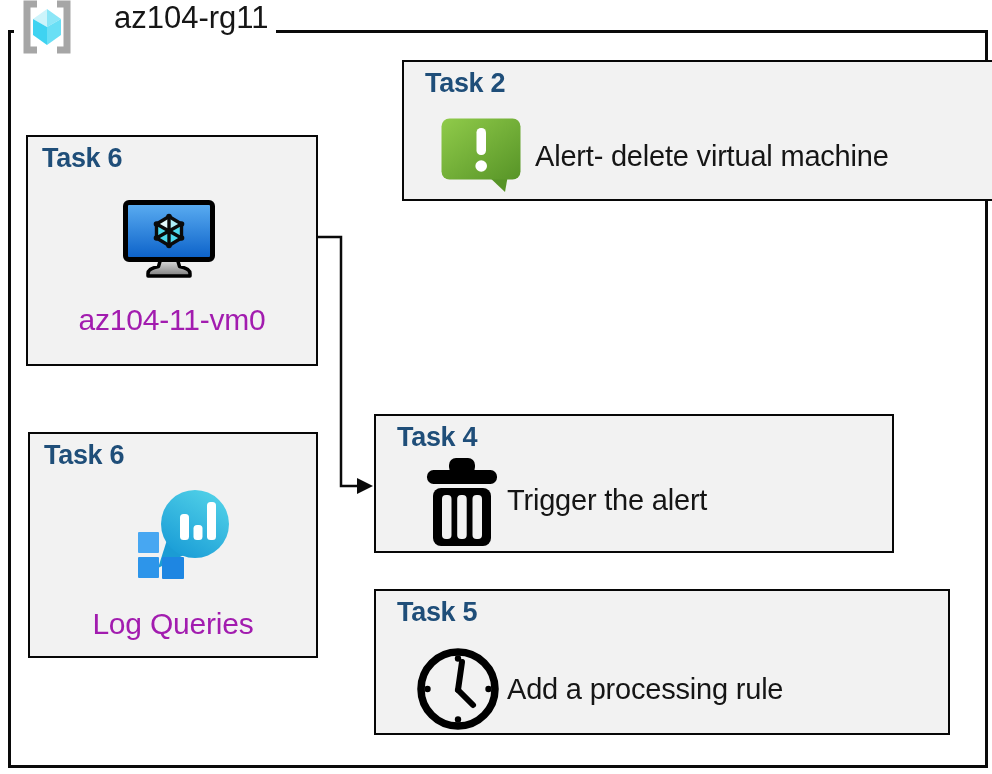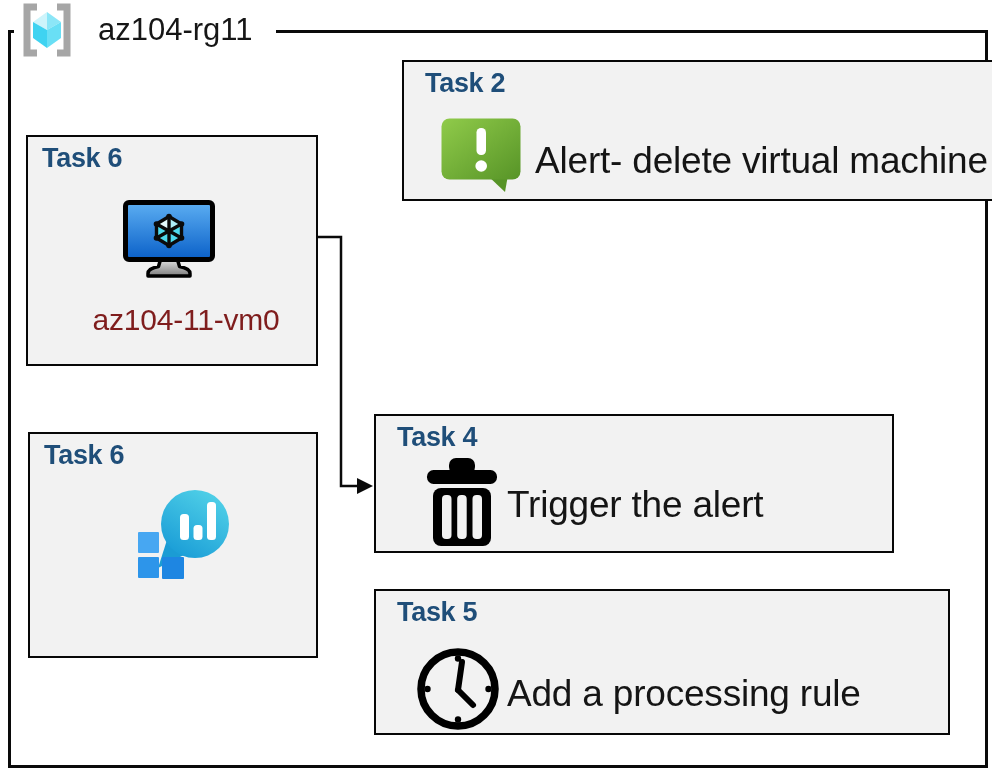--- a/index.html
+++ b/index.html
@@ -6,43 +6,43 @@
   .stage{
     position:relative;width:992px;height:774px;background:#ffffff;overflow:hidden;
     font-family:"Liberation Sans",sans-serif;color:#111;
   }
   .frame{
     position:absolute;left:8px;top:30px;width:980px;height:738px;
     border:3px solid #0a0a0a;box-sizing:border-box;background:#ffffff;
   }
   .rg-header{
     position:absolute;left:14px;top:0;width:262px;height:60px;background:#ffffff;
-    display:flex;align-items:center;gap:20px;padding-left:2px;box-sizing:border-box;
+    display:flex;align-items:flex-start;gap:36px;padding-left:2px;box-sizing:border-box;
   }
   .rg-title{font-size:31px;color:#161616;white-space:nowrap;}
   .box{
     position:absolute;background:#f2f2f2;border:2.5px solid #070707;box-sizing:border-box;
   }
   .box-t1{left:26px;top:135px;width:292px;height:231px;}
   .box-t6{left:28px;top:432px;width:290px;height:226px;}
   .box-t2{left:374px;top:60px;width:652px;height:141px;margin-left:28px;}
   .box-t3{left:374px;top:235px;width:576px;height:143px;}
   .box-t4{left:374px;top:414px;width:520px;height:139px;}
   .box-t5{left:374px;top:589px;width:576px;height:146px;padding-left:48px;}
   .task-title{
     position:absolute;left:21px;top:6px;font-size:27px;font-weight:700;color:#1f4e79;
     letter-spacing:-0.3px;
   }
   .box-t1 .task-title,.box-t6 .task-title{left:14px;}
   .icon{position:absolute;}
   .row-label{
-    position:absolute;font-size:37px;color:#151515;white-space:nowrap;letter-spacing:-0.2px;
+    position:absolute;font-size:29px;color:#151515;white-space:nowrap;letter-spacing:-0.2px;
   }
   .center-label{
-    position:absolute;left:14px;width:100%;text-align:center;font-size:30px;color:#7f1d1d;
+    position:absolute;left:0;width:100%;text-align:center;font-size:30px;color:#a21caf;
     letter-spacing:-0.2px;
   }
   .connector{position:absolute;left:0;top:0;pointer-events:none;}
 </style>
 </head>
 <body>
 
 <div class="stage">
 
   <div class="frame"></div>
@@ -164,15 +164,16 @@
       </defs>
       <polygon points="31,52 22,80 50,66" fill="#1b9cd4"></polygon>
       <circle cx="59" cy="36" r="34" fill="url(#tealGrad)"></circle>
       <rect x="44" y="26" width="9" height="26" rx="3.5" fill="#ffffff"></rect>
       <rect x="57.5" y="37" width="9" height="15" rx="3.5" fill="#ffffff"></rect>
       <rect x="71" y="14" width="9" height="38" rx="3.5" fill="#ffffff"></rect>
       <rect x="2" y="44" width="21" height="21" rx="1" fill="#47a7f2"></rect>
       <rect x="2" y="69" width="21" height="21" rx="1" fill="#2d95ea"></rect>
       <rect x="26" y="69" width="22" height="22" rx="1" fill="#1e86e2"></rect>
     </svg>
+    <div class="center-label" style="top:173px;">Log Queries</div>
   </div>
 
 </div>
 
 </body></html>

